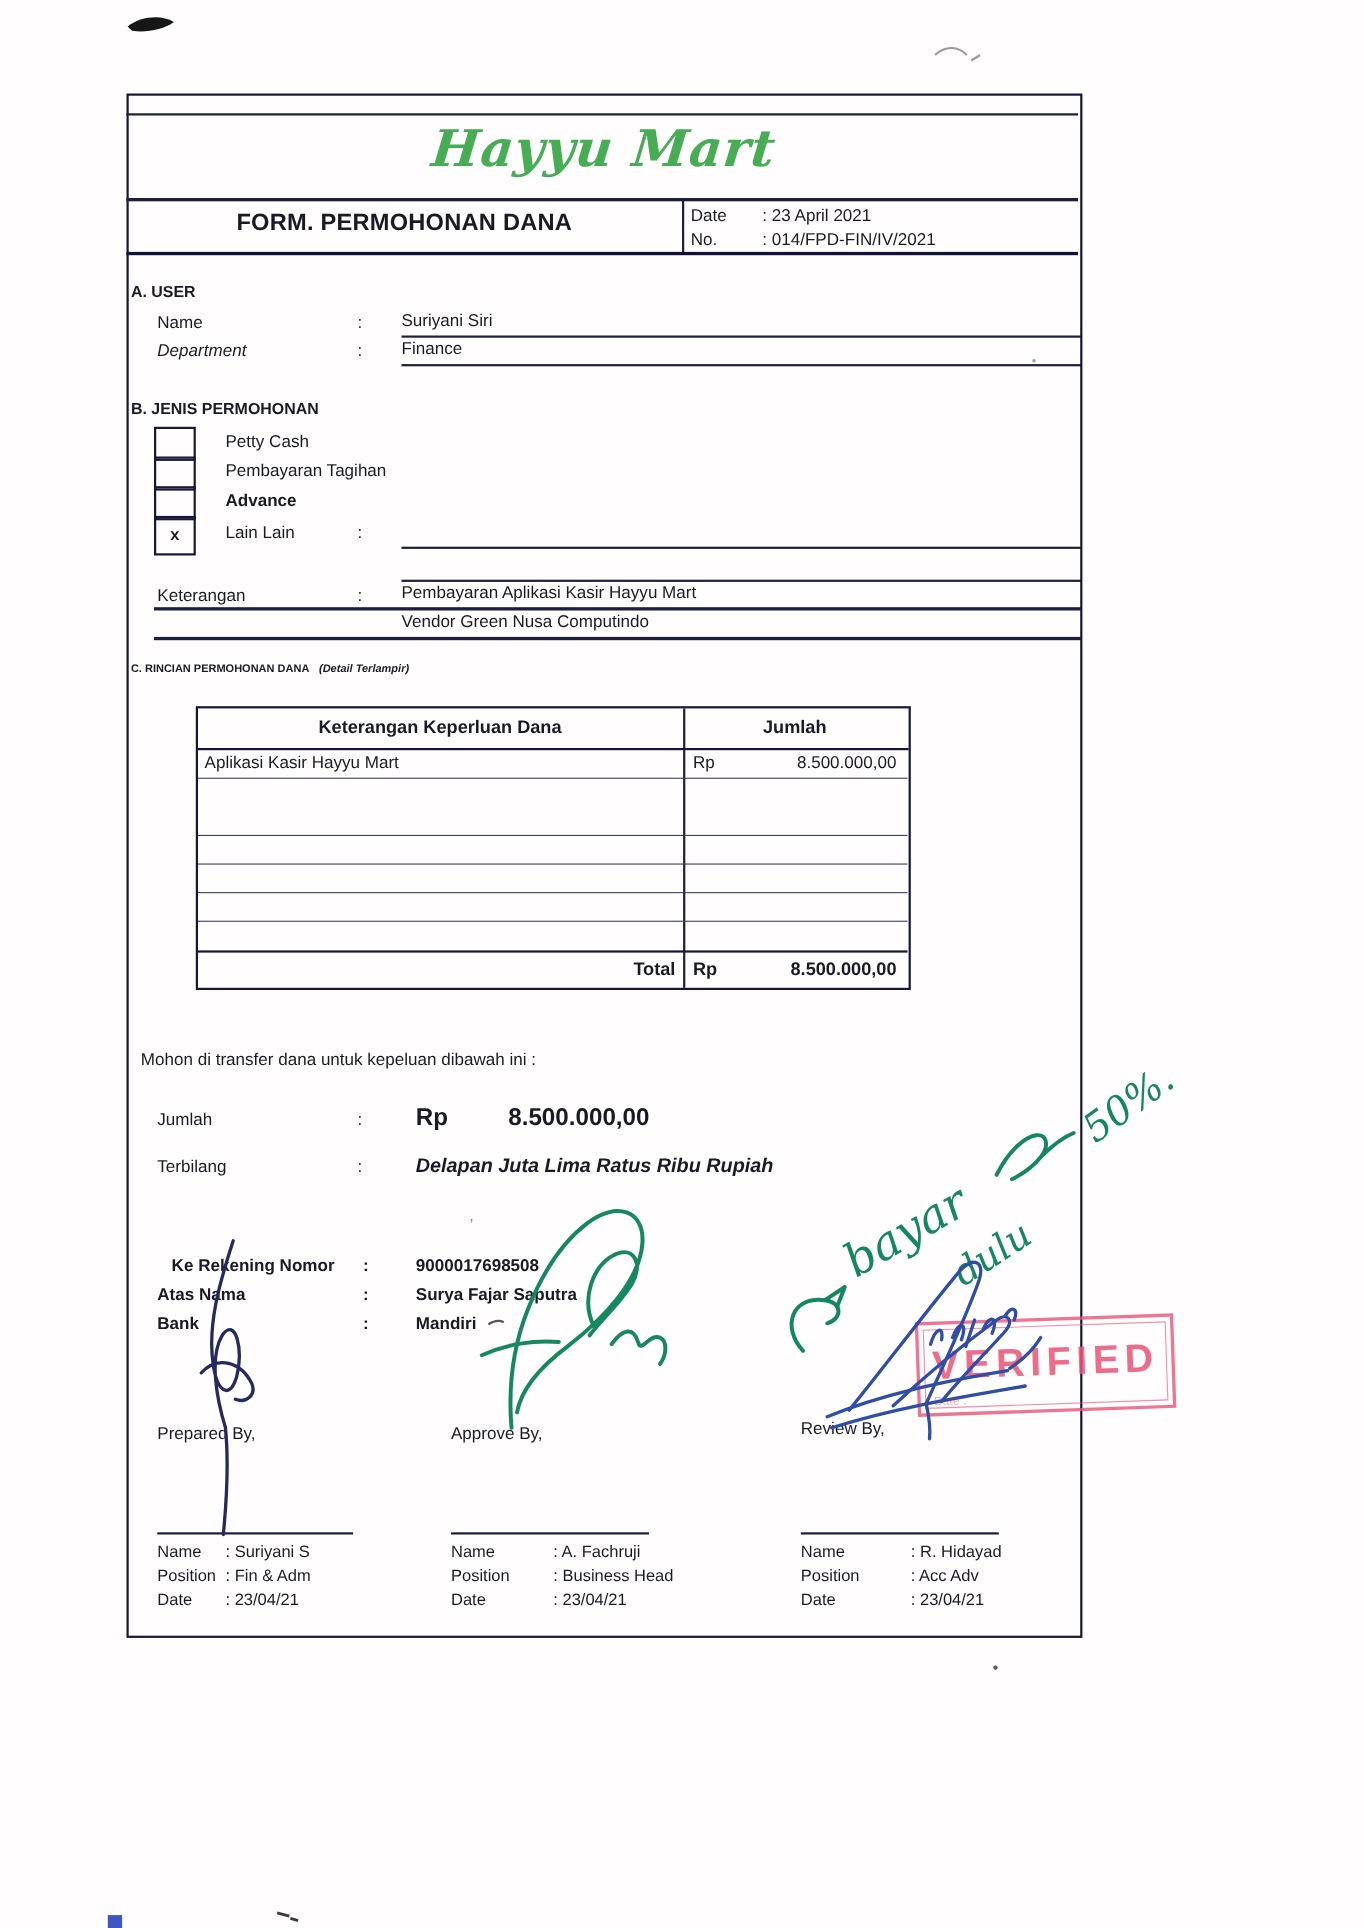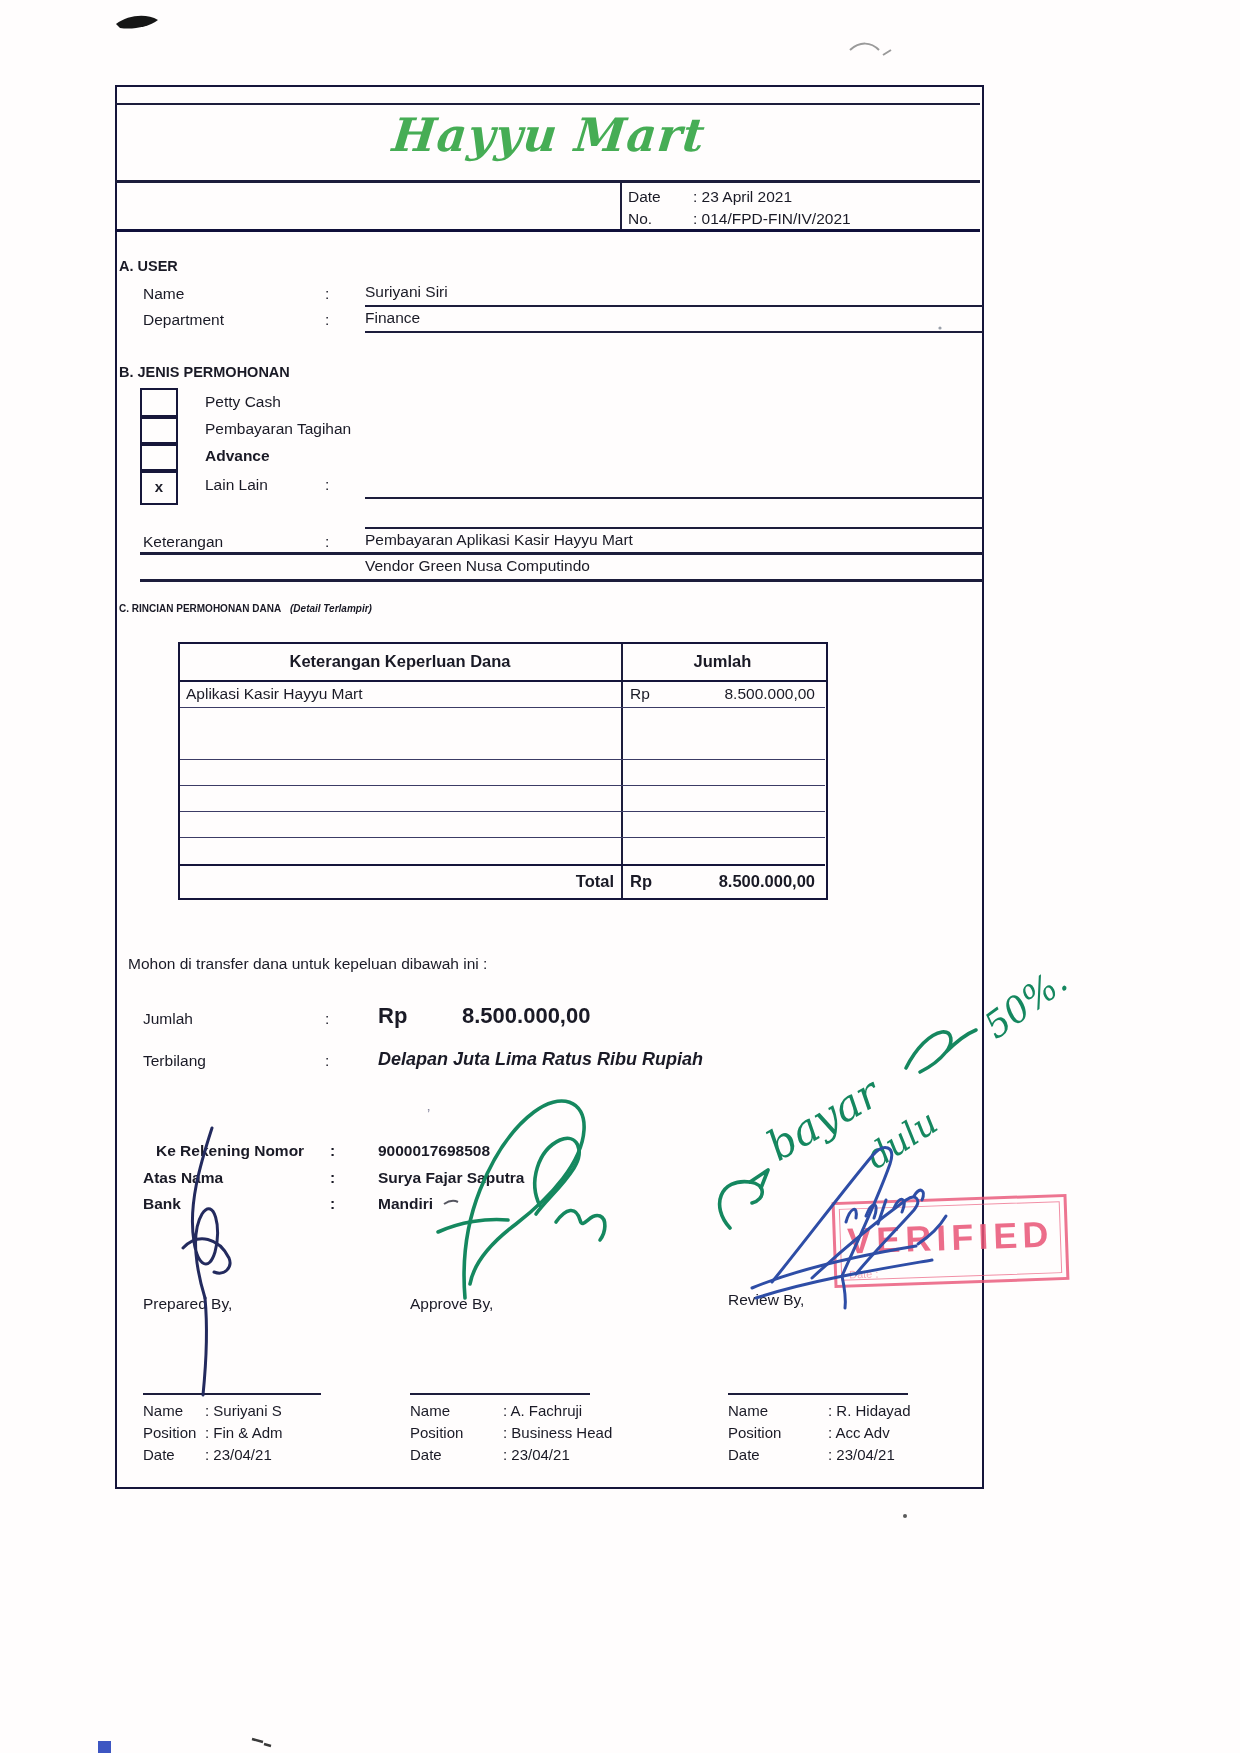--- a/index.html
+++ b/index.html
@@ -47,33 +47,34 @@
 <body>
 
 <div class="page">
 
   <div class="form-outline"></div>
   <div class="line" style="left:115px;top:103px;width:865px;"></div>
 
   <div class="logo" style="color:#46ad55;">Hayyu Mart</div>
   <div class="line" style="left:115px;top:180px;width:865px;height:2.5px;"></div>
 
+  <div class="title">FORM. PERMOHONAN DANA</div>
   <div class="vline" style="left:620px;top:180px;height:50px;"></div>
   <div class="t" style="left:628px;top:188px;">Date</div>
   <div class="t" style="left:693px;top:188px;">: 23 April 2021</div>
   <div class="t" style="left:628px;top:210px;">No.</div>
   <div class="t" style="left:693px;top:210px;">: 014/FPD-FIN/IV/2021</div>
   <div class="line" style="left:115px;top:229px;width:865px;height:3px;background:#10103a;"></div>
 
   <div class="t b" style="left:119px;top:258px;font-size:14.5px;">A. USER</div>
   <div class="t" style="left:143px;top:285px;">Name</div>
   <div class="t" style="left:325px;top:285px;">:</div>
   <div class="t" style="left:365px;top:283px;">Suriyani Siri</div>
   <div class="line" style="left:365px;top:305px;width:618px;"></div>
-  <div class="t" style="left:143px;top:311px;">Department</div>
+  <div class="t" style="left:143px;top:311px;font-style:italic;">Department</div>
   <div class="t" style="left:325px;top:311px;">:</div>
   <div class="t" style="left:365px;top:309px;">Finance</div>
   <div class="line" style="left:365px;top:331px;width:618px;"></div>
 
   <div class="t b" style="left:119px;top:364px;font-size:14.5px;">B. JENIS PERMOHONAN</div>
   <div class="cb" style="top:388px;height:27px;"></div>
   <div class="cb" style="top:415px;height:27px;"></div>
   <div class="cb" style="top:442px;height:27px;"></div>
   <div class="cb" style="top:469px;height:32px;line-height:32px;">x</div>
   <div class="t" style="left:205px;top:393px;">Petty Cash</div>

